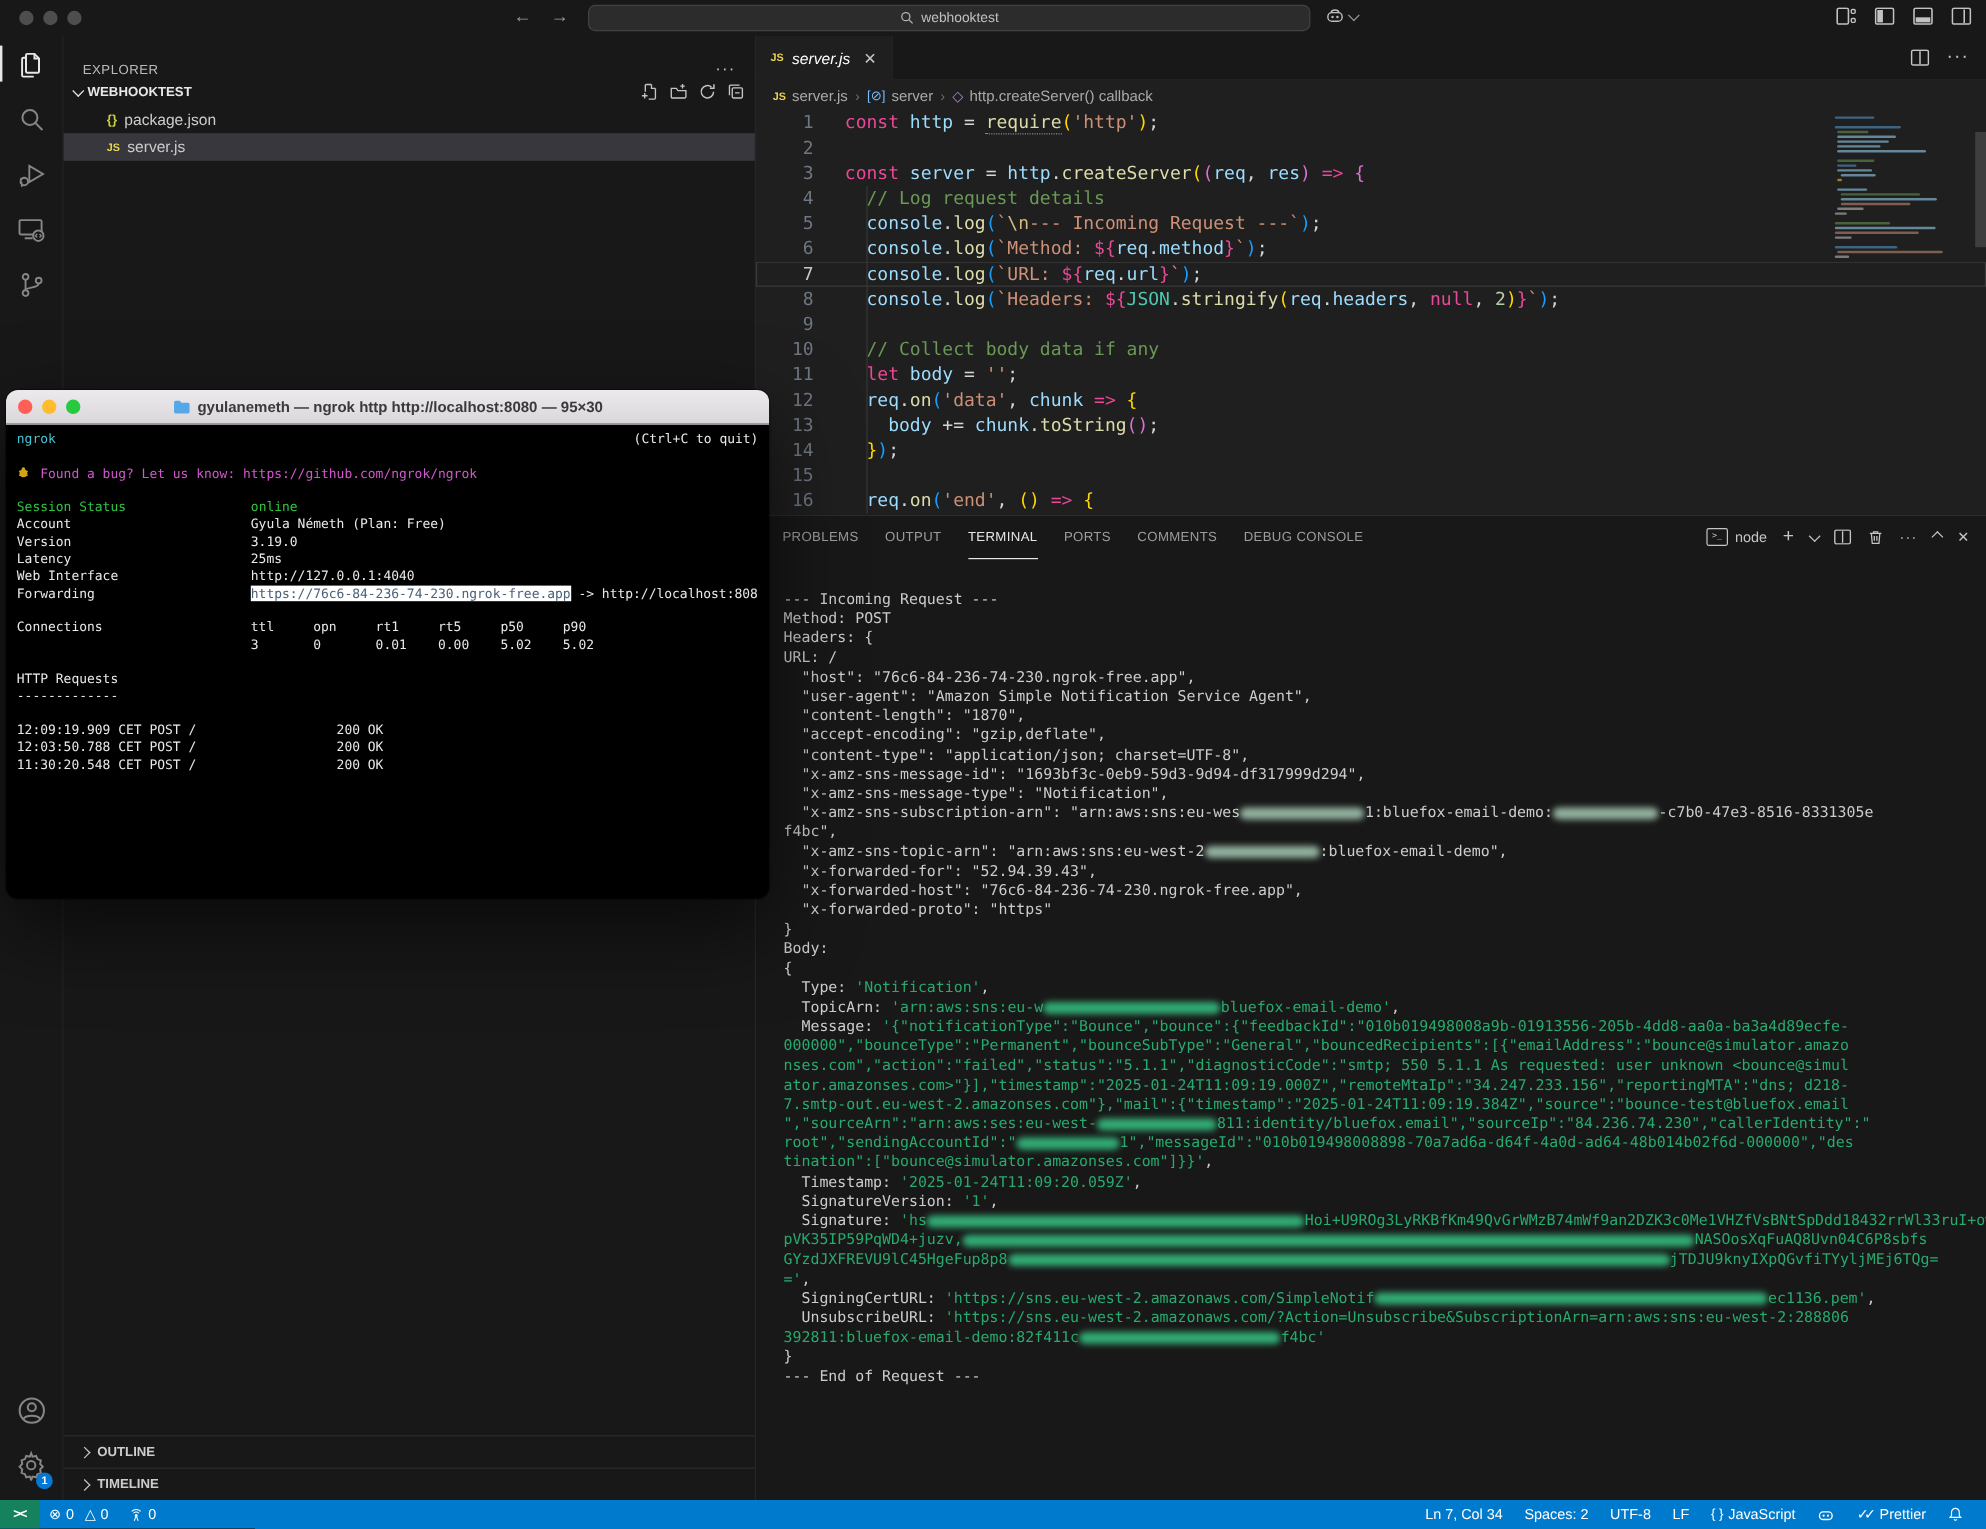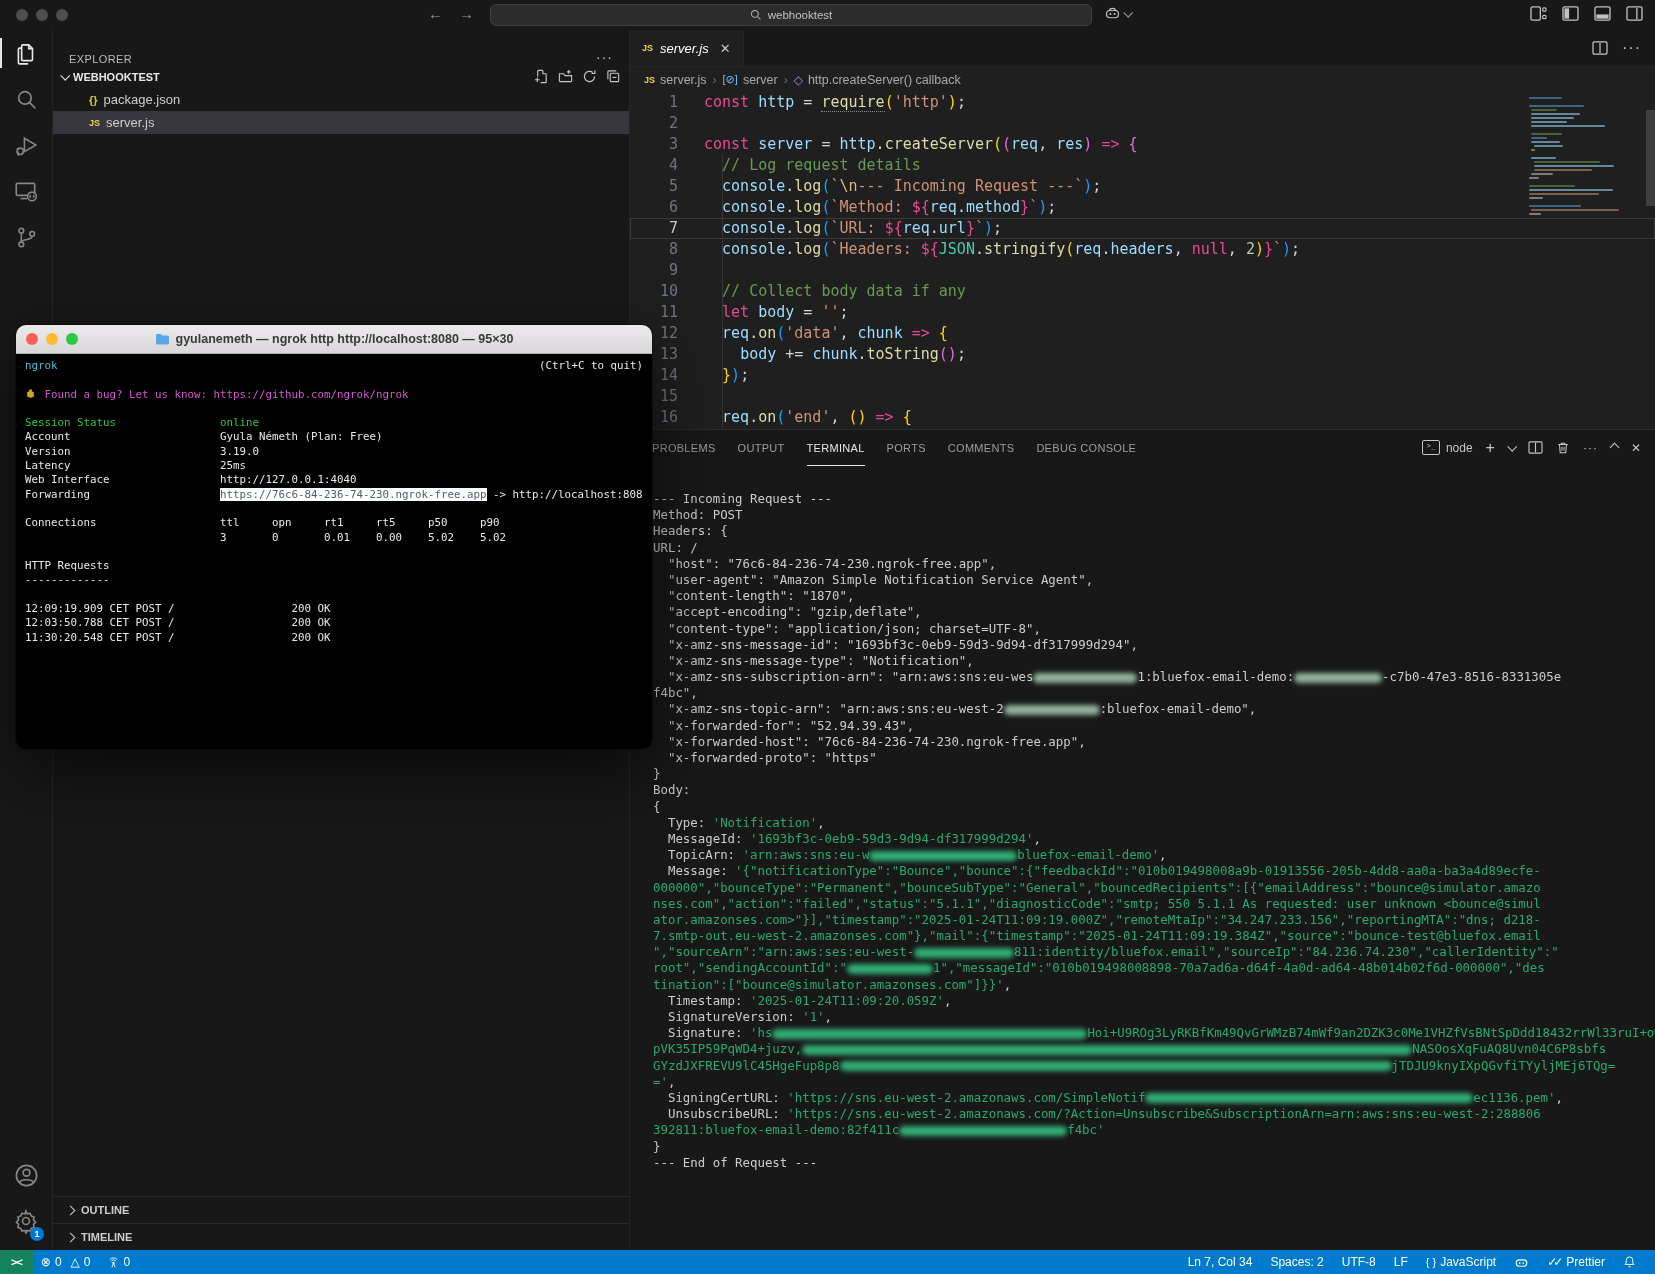--- a/index.html
+++ b/index.html
@@ -71,21 +71,21 @@
   .panel-actions{margin-left:auto;display:flex;align-items:center;gap:13px;color:#c5c5c5;font-size:12px}
   .shellbadge{display:flex;align-items:center;gap:6px}
   .shellicon{width:16px;height:13px;border:1px solid #c5c5c5;border-radius:2px;font-size:7px;line-height:11px;text-align:center;font-family:"DejaVu Sans Mono",monospace}
   .term{flex:1;overflow:hidden;padding:26px 6px 0 23px;font-family:"DejaVu Sans Mono",monospace;font-size:12.4px;line-height:16.2px}
   .tline{white-space:pre;height:16.2px}
   .t-w{color:#cccccc}.t-g{color:#28aa6e}
   .blob{display:inline-block;height:10px;border-radius:5px;vertical-align:middle;filter:blur(2.5px)}
   .blob.bw{background:#a9cdb7;opacity:.85}
   .blob.bg{background:#34bd7f;opacity:.9}
   
-  .ngrok{position:absolute;left:16px;top:325px;width:636px;height:424px;border-radius:10px;overflow:hidden;
+  .ngrok{position:absolute;left:5px;top:325px;width:636px;height:424px;border-radius:10px;overflow:hidden;
          box-shadow:0 25px 70px rgba(0,0,0,.6),0 0 0 1px rgba(0,0,0,.35);z-index:10}
   .ng-titlebar{height:28px;background:linear-gradient(#eceaec,#d9d7d9);border-bottom:1px solid #b4b2b4;position:relative;
                display:flex;align-items:center;justify-content:center}
   .ng-dots{position:absolute;left:10px;top:8px;display:flex;gap:8px}
   .ng-dot{width:12px;height:12px;border-radius:50%}
   .ng-title{font-size:12.5px;font-weight:bold;color:#3a3a3a;display:flex;align-items:center;gap:6px}
   .ng-body{background:#000;height:396px;padding:5px 9px;font-family:"DejaVu Sans Mono",monospace;font-size:10.8px;line-height:14.3px}
   .nline{display:flex;white-space:pre;height:14.3px}
   .nline .rgt{margin-left:auto}
   .t-cy{color:#46c3d4}.t-wh{color:#e9e9e9}.t-mg{color:#d257ce}.t-gn{color:#2fc642}
@@ -395,21 +395,20 @@
             <div class="tline"><span class="t-w">  "x-amz-sns-subscription-arn": "arn:aws:sns:eu-wes</span><span class="blob bw" style="width: 104px;"></span><span class="t-w">1:bluefox-email-demo:</span><span class="blob bw" style="width: 88px;"></span><span class="t-w">-c7b0-47e3-8516-8331305e</span></div>
             <div class="tline"><span class="t-w">f4bc",</span></div>
             <div class="tline"><span class="t-w">  "x-amz-sns-topic-arn": "arn:aws:sns:eu-west-2</span><span class="blob bw" style="width: 96px;"></span><span class="t-w">:bluefox-email-demo",</span></div>
             <div class="tline"><span class="t-w">  "x-forwarded-for": "52.94.39.43",</span></div>
             <div class="tline"><span class="t-w">  "x-forwarded-host": "76c6-84-236-74-230.ngrok-free.app",</span></div>
             <div class="tline"><span class="t-w">  "x-forwarded-proto": "https"</span></div>
             <div class="tline"><span class="t-w">}</span></div>
             <div class="tline"><span class="t-w">Body:</span></div>
             <div class="tline"><span class="t-w">{</span></div>
             <div class="tline"><span class="t-w">  Type: </span><span class="t-g">'Notification'</span><span class="t-w">,</span></div>
-            <div class="tline"><span class="t-w">  MessageId: </span><span class="t-g">'1693bf3c-0eb9-59d3-9d94-df317999d294'</span><span class="t-w">,</span></div>
             <div class="tline"><span class="t-w">  TopicArn: </span><span class="t-g">'arn:aws:sns:eu-w</span><span class="blob bg" style="width: 148px;"></span><span class="t-g">bluefox-email-demo'</span><span class="t-w">,</span></div>
             <div class="tline"><span class="t-w">  Message: </span><span class="t-g">'{"notificationType":"Bounce","bounce":{"feedbackId":"010b019498008a9b-01913556-205b-4dd8-aa0a-ba3a4d89ecfe-</span></div>
             <div class="tline"><span class="t-g">000000","bounceType":"Permanent","bounceSubType":"General","bouncedRecipients":[{"emailAddress":"bounce@simulator.amazo</span></div>
             <div class="tline"><span class="t-g">nses.com","action":"failed","status":"5.1.1","diagnosticCode":"smtp; 550 5.1.1 As requested: user unknown &lt;bounce@simul</span></div>
             <div class="tline"><span class="t-g">ator.amazonses.com&gt;"}],"timestamp":"2025-01-24T11:09:19.000Z","remoteMtaIp":"34.247.233.156","reportingMTA":"dns; d218-</span></div>
             <div class="tline"><span class="t-g">7.smtp-out.eu-west-2.amazonses.com"},"mail":{"timestamp":"2025-01-24T11:09:19.384Z","source":"bounce-test@bluefox.email</span></div>
             <div class="tline"><span class="t-g">","sourceArn":"arn:aws:ses:eu-west-</span><span class="blob bg" style="width: 100px;"></span><span class="t-g">811:identity/bluefox.email","sourceIp":"84.236.74.230","callerIdentity":"</span></div>
             <div class="tline"><span class="t-g">root","sendingAccountId":"</span><span class="blob bg" style="width: 86px;"></span><span class="t-g">1","messageId":"010b019498008898-70a7ad6a-d64f-4a0d-ad64-48b014b02f6d-000000","des</span></div>
             <div class="tline"><span class="t-g">tination":["bounce@simulator.amazonses.com"]}}'</span><span class="t-w">,</span></div>
             <div class="tline"><span class="t-w">  Timestamp: </span><span class="t-g">'2025-01-24T11:09:20.059Z'</span><span class="t-w">,</span></div>

